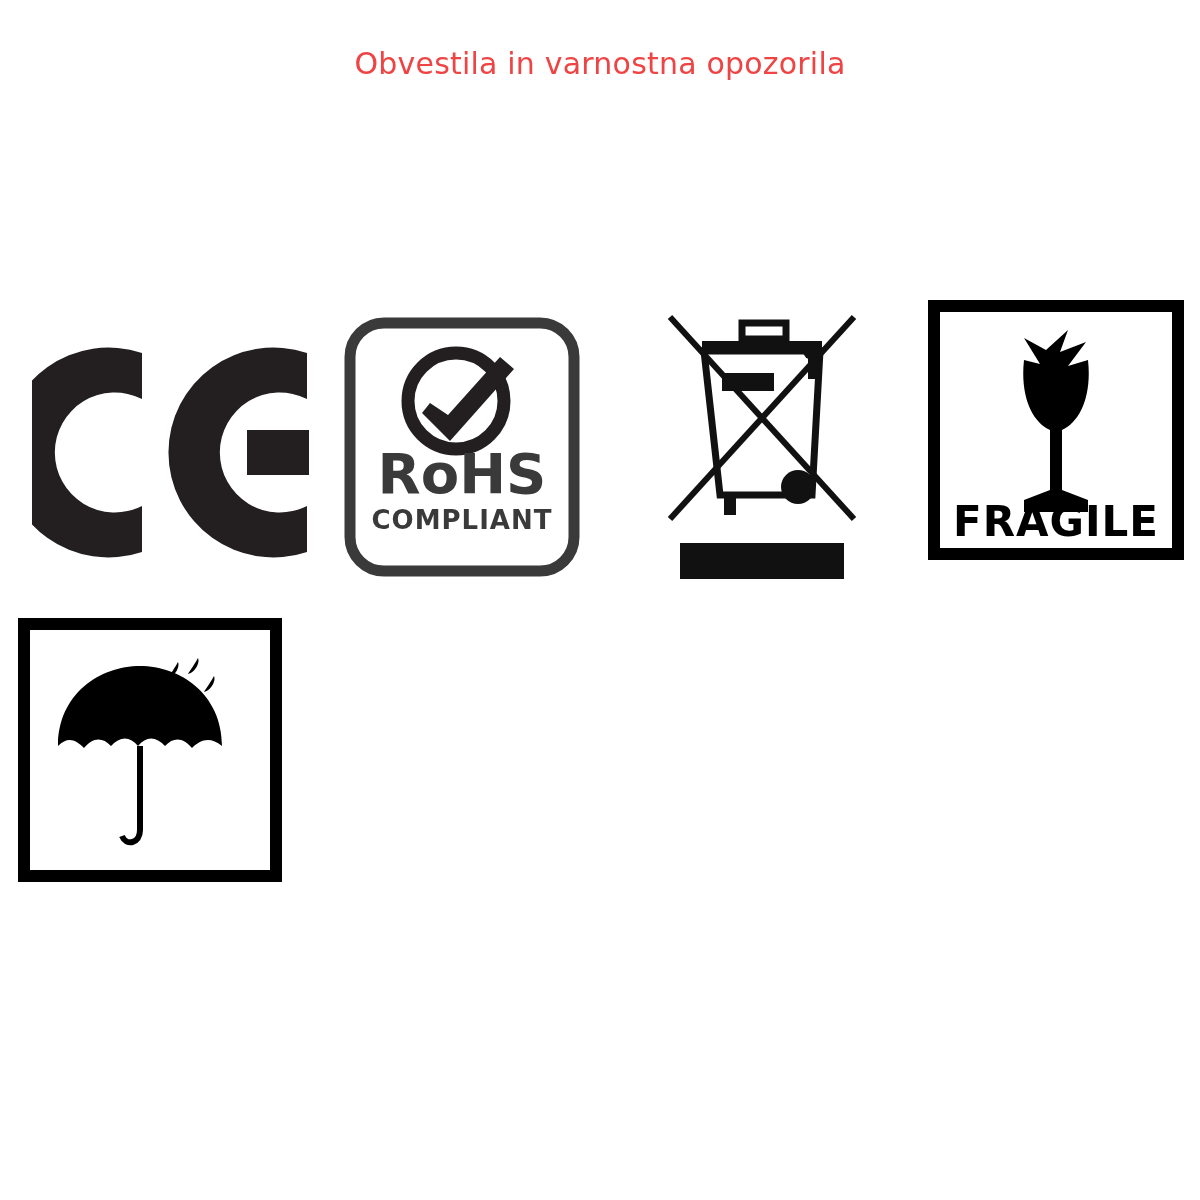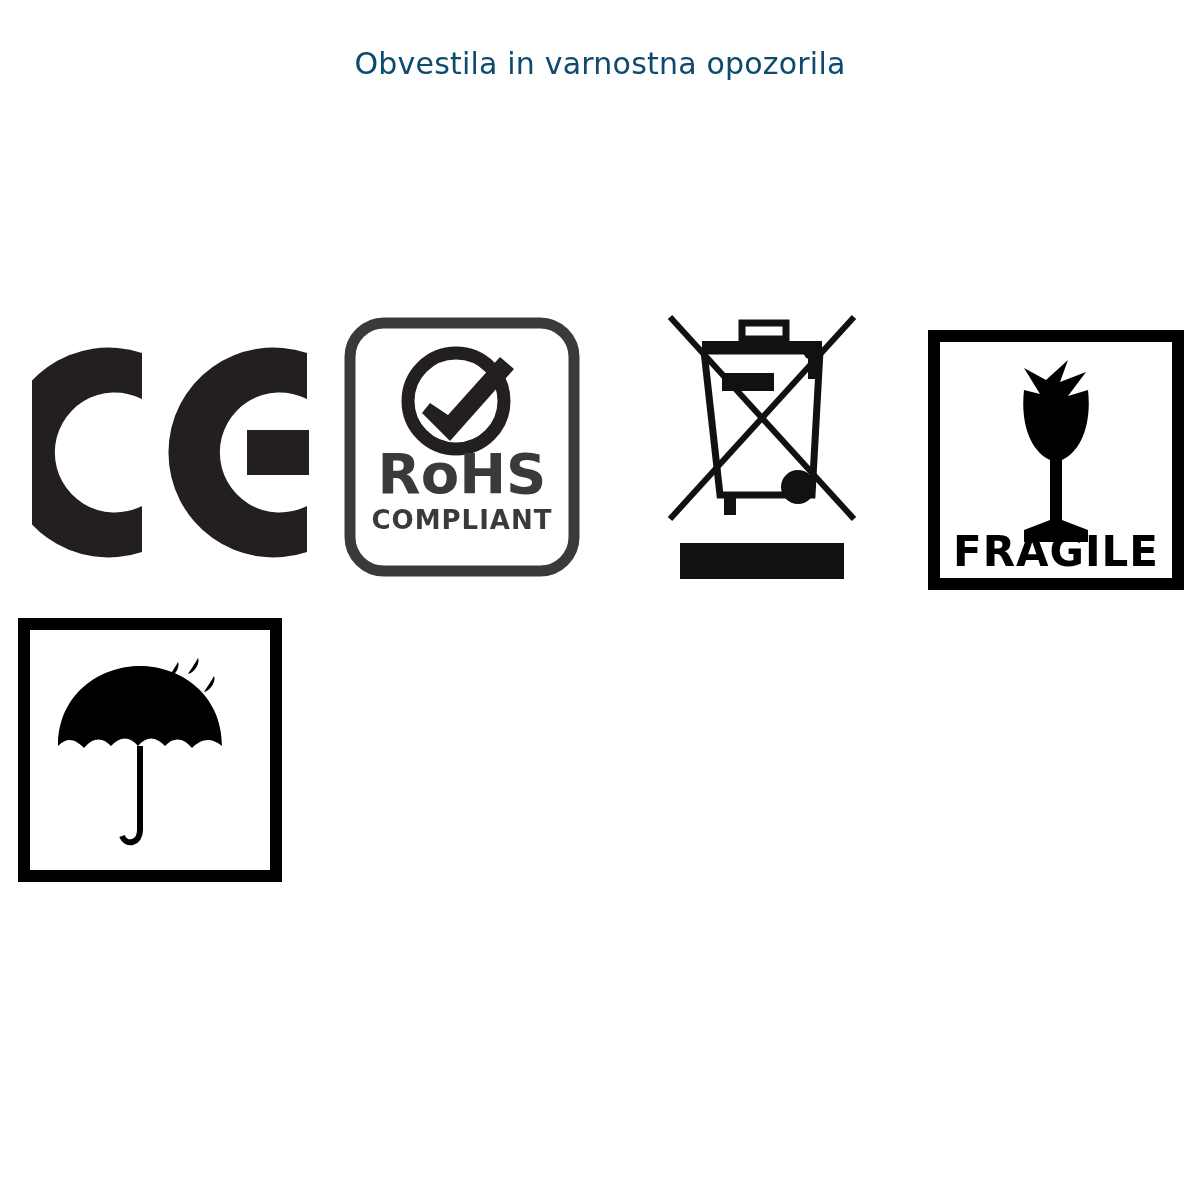--- a/index.html
+++ b/index.html
@@ -16,21 +16,21 @@
     overflow: hidden;
   }
   .page-title {
     position: absolute;
     top: 46px;
     left: 0;
     width: 1200px;
     text-align: center;
     font-size: 30px;
     font-weight: 400;
-    color: #0c4a6e;
+    color: #ef4444;
     letter-spacing: 0.2px;
   }
   .symbol-row {
     position: absolute;
     top: 300px;
     left: 0;
     width: 1200px;
     height: 300px;
     margin-left: 12px;
   }
@@ -41,21 +41,21 @@
   
   #sym-ce { left: 20px; top: 45px; width: 280px; height: 215px; }
 
   
   #sym-rohs { left: 332px; top: 17px; width: 236px; height: 260px; }
 
   
   #sym-weee { left: 650px; top: 5px; width: 200px; height: 290px; }
 
   
-  #sym-fragile { left: 916px; top: 30px; width: 256px; height: 260px; }
+  #sym-fragile { left: 916px; top: 0; width: 256px; height: 260px; }
 
   
   #sym-keepdry { position: absolute; left: 18px; top: 618px; width: 264px; height: 264px; }
 
   svg { display: block; }
 </style>
 </head>
 <body>
 
 <div class="page-title">Obvestila in varnostna opozorila</div>

